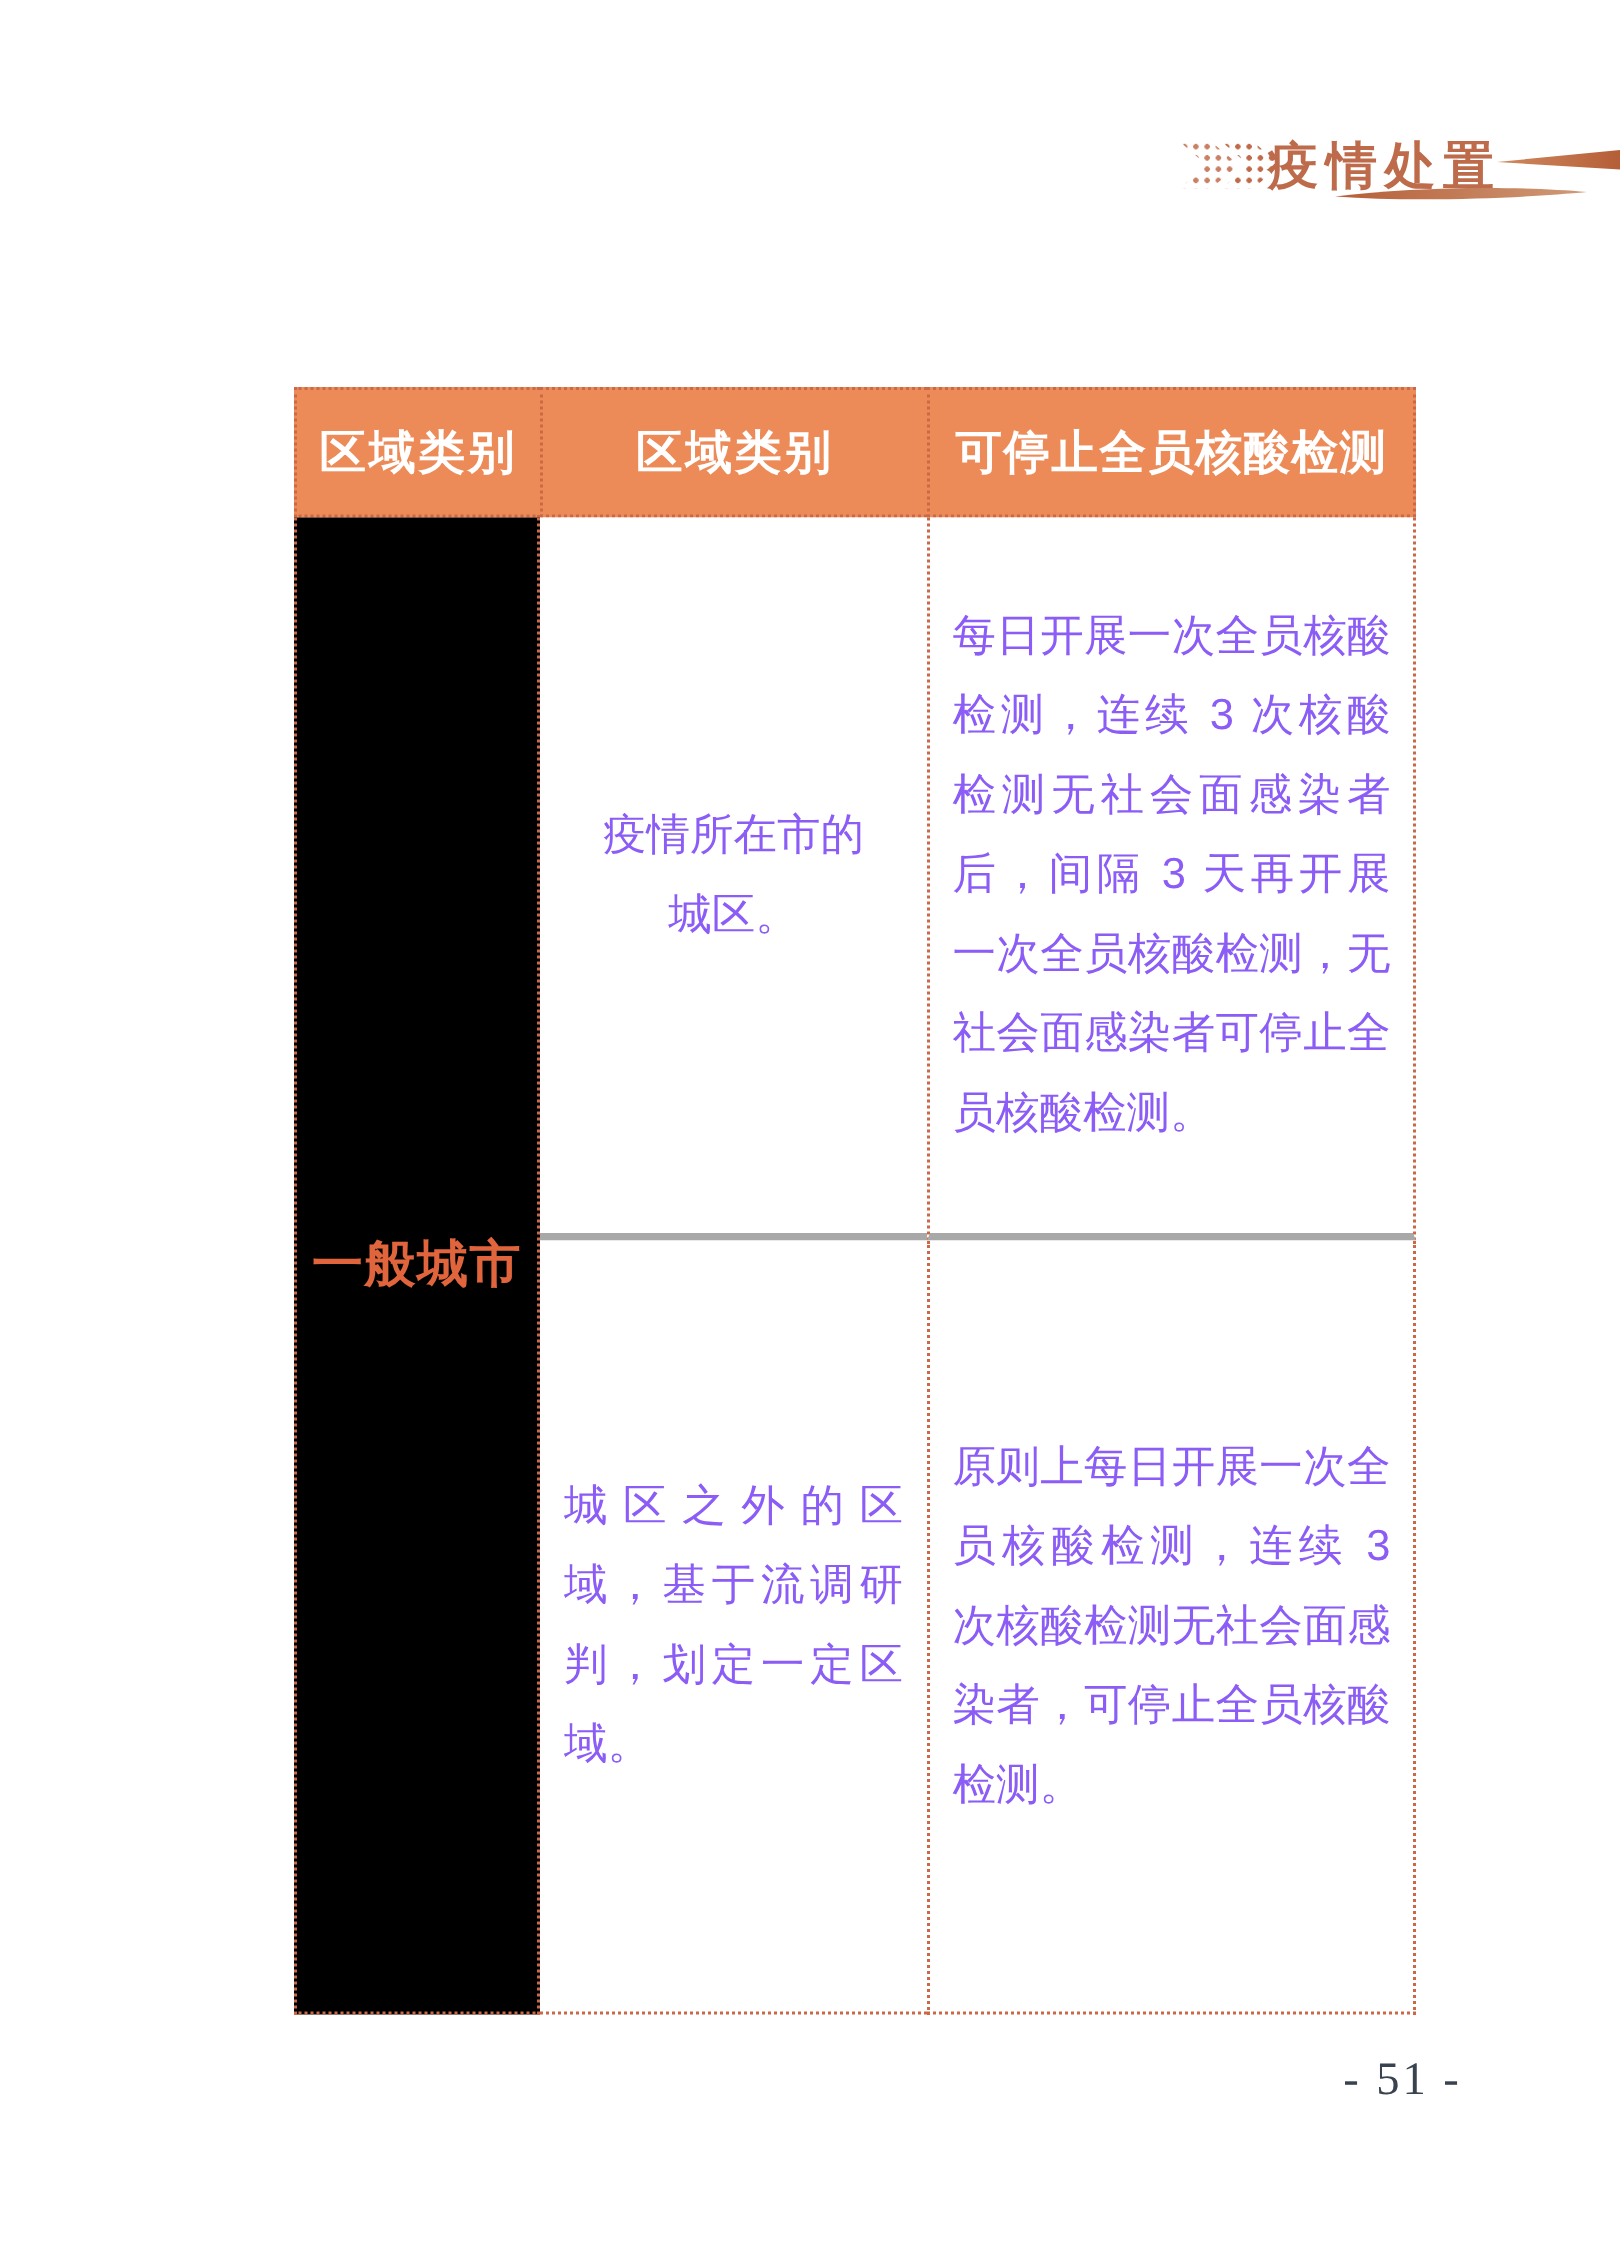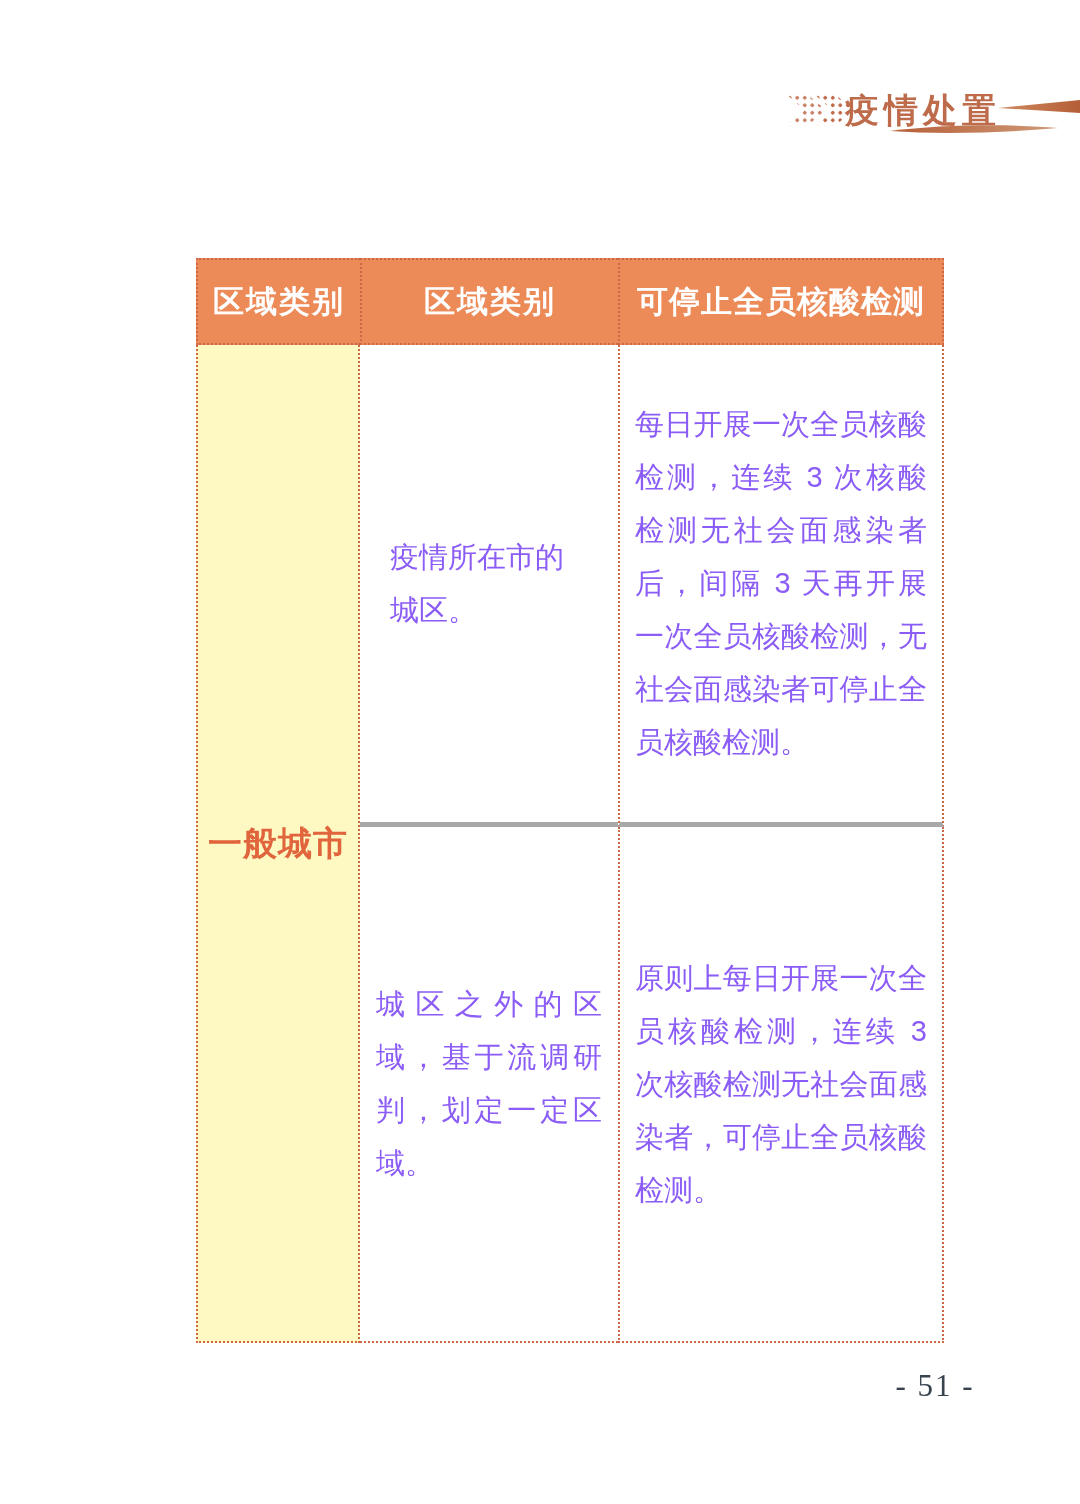--- a/index.html
+++ b/index.html
@@ -83,36 +83,36 @@
   }
   th.h3 { border-right: 2px dotted #cc6847; letter-spacing: 1px; }
 
   td {
     background: #ffffff;
     color: #8b5cf6;
     font-size: 29px;
     line-height: 53px;
   }
   td.region-cell {
-    background: #fef9c3;
+    background: #000000;
     color: #e0653c;
     font-size: 34px;
     font-weight: bold;
     letter-spacing: 1px;
     text-align: center;
     border-left: 2px dotted #cc6847;
     border-right: 2px dotted #cc6847;
     border-bottom: 2px dotted #cc6847;
   }
   tr.row1 td.scope-cell,
   tr.row1 td.strategy-cell { height: 482px; border-bottom: 5px solid #a8a8a8; }
   tr.row2 td.scope-cell,
   tr.row2 td.strategy-cell { height: 516px; border-bottom: 2px dotted #cc6847; }
 
-  td.scope-cell { padding: 0 30px; text-align: left; }
+  td.scope-cell { padding: 0 30px; text-align: center; }
   tr.row2 td.scope-cell { padding: 0 16px; text-align: justify; text-align-last: left; margin-top: 41px; }
   td.strategy-cell {
     padding: 0 15px;
     text-align: justify;
     text-align-last: left;
     border-left: 2px dotted #cc6847;
     border-right: 2px dotted #cc6847;
   }
 
   

